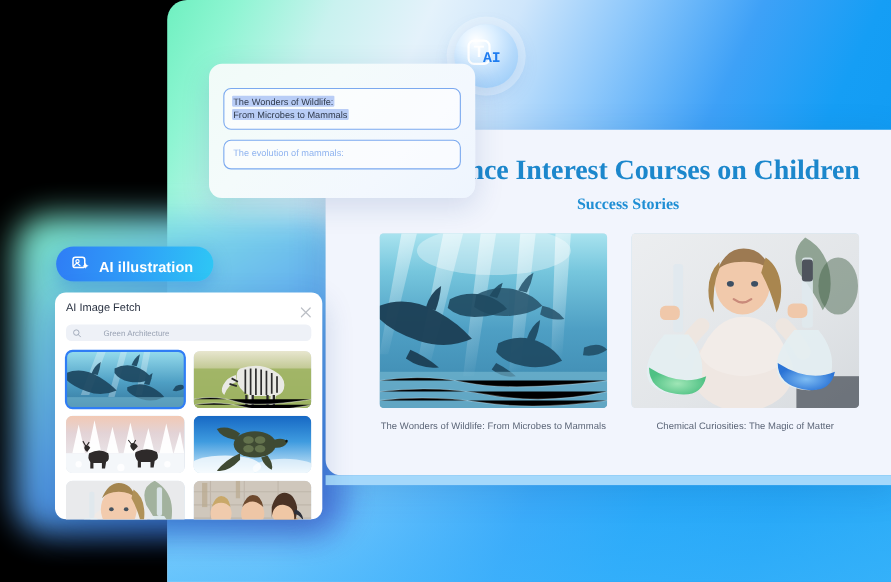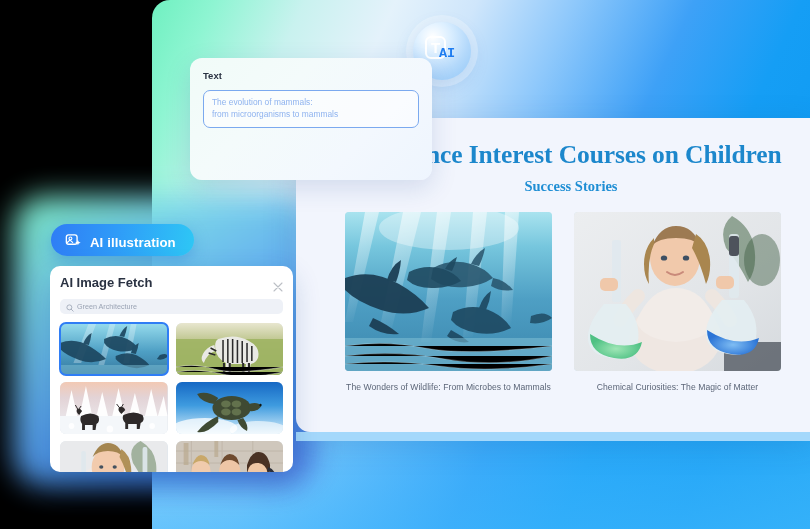--- a/index.html
+++ b/index.html
@@ -157,25 +157,25 @@
 
   
   .fetch-panel {
     position: absolute; left: 50px; top: 266px; width: 243px; height: 206px;
     background: #ffffff; border-radius: 10px;
     box-shadow: 0 10px 28px rgba(20,60,130,.20);
     padding: 9px 10px 0 10px;
     overflow: hidden;
   }
   .fetch-head { display: flex; align-items: center; justify-content: space-between; }
-  .fetch-title { font-size: 13px; font-weight: 700; color: #2a3242; }
+  .fetch-title { font-size: 10px; font-weight: 400; color: #2a3242; }
   .fetch-close { width: 10px; height: 10px; opacity: .45; }
   .fetch-search {
     margin-top: 9px; height: 15px; border-radius: 5px; background: #eef1f7;
-    display: flex; align-items: center; gap: 3px; padding: 0 6px;
+    display: flex; align-items: center; gap: 20px; padding: 0 6px;
   }
   .fetch-search-text { font-size: 7.2px; color: #9aa3b4; }
   .fetch-grid {
     margin-top: 9px; display: grid; grid-template-columns: 1fr 1fr;
     gap: 7px 8px;
   }
   .thumb { height: 52px; border-radius: 6px; overflow: hidden; position: relative; background:#dde6ee; }
   .thumb svg { display:block; width:100%; height:100%; }
   .thumb.selected { outline: 2.3px solid #2f7df5; outline-offset: -1px; box-shadow: 0 0 0 1px #fff inset; }
 </style>
@@ -310,26 +310,28 @@
 
   <div class="ai-badge">
     <div class="ai-badge-glyph">
       <div class="tbox"></div>
       <div class="tletter">T</div>
       <div class="ailabel">AI</div>
     </div>
   </div>
 
   <div class="text-panel">
-    <div class="text-panel-title">Text</div>
-
+
+    <div class="tp-field">
+      <div class="tp-line"><span>The Wonders of Wildlife:</span></div>
+      <div class="tp-line"><span>From Microbes to Mammals</span></div>
+    </div>
 
     <div class="tp-field placeholder">
       <div class="tp-line"><span>The evolution of mammals:</span></div>
-      <div class="tp-line"><span> from microorganisms to mammals</span></div>
     </div>
   </div>
 
   <div class="ai-pill">
     <span>
       <svg width="17" height="17" viewBox="0 0 20 20" fill="none">
         <rect x="1.6" y="3.4" width="12.6" height="11" rx="2.6" stroke="#ffffff" stroke-width="1.6"></rect>
         <circle cx="6.4" cy="7.6" r="1.7" stroke="#ffffff" stroke-width="1.3"></circle>
         <path d="M2.4 12.6l3.4-3 3.2 2.6" stroke="#ffffff" stroke-width="1.4" stroke-linecap="round" stroke-linejoin="round"></path>
         <path d="M15.2 9.3l.95 2.25 2.25.95-2.25.95-.95 2.25-.95-2.25-2.25-.95 2.25-.95z" fill="#ffffff"></path>

